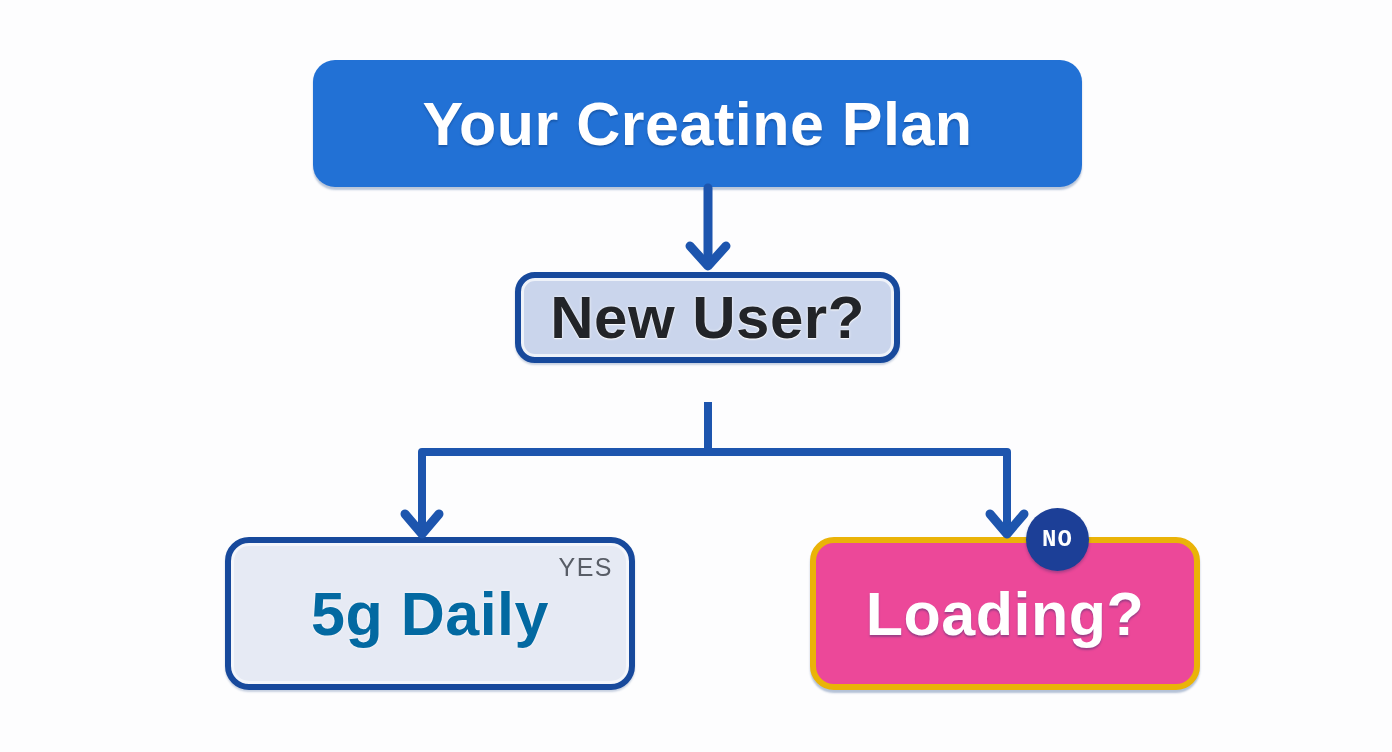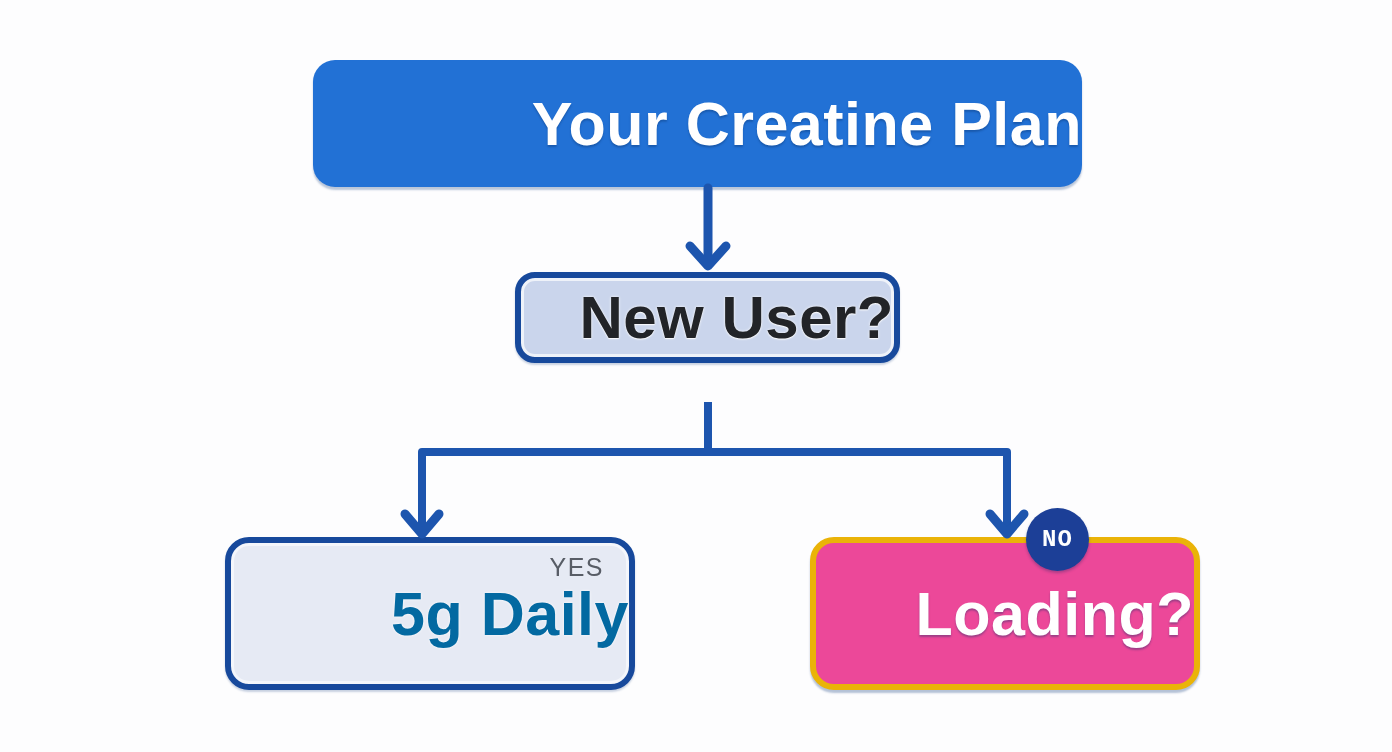--- a/index.html
+++ b/index.html
@@ -12,21 +12,21 @@
     position: relative;
     width: 1392px;
     height: 752px;
     background: #fdfdfe;
     overflow: hidden;
   }
   .node {
     position: absolute;
     display: flex;
     align-items: center;
-    justify-content: flex-end;
+    justify-content: center;
     box-sizing: border-box;
   }
   .node-label {
     font-weight: 700;
     letter-spacing: 0.5px;
     white-space: nowrap;
   }
   
   .node-root {
     left: 313px; top: 60px;
@@ -63,21 +63,21 @@
     border-radius: 24px;
     box-shadow: inset 0 0 0 3px #f4f6fb, 0 2px 2px rgba(14, 56, 122, 0.22);
   }
   .node-yes .node-label {
     font-size: 61px;
     color: #0369a1;
     text-shadow: 0 0 3px rgba(255,255,255,0.95);
   }
   .edge-label-yes {
     position: absolute;
-    top: 10px; right: 25px;
+    top: 10px; right: 16px;
     font-size: 25px;
     font-weight: 400;
     letter-spacing: 1.5px;
     color: #585d66;
   }
   
   .node-no {
     left: 810px; top: 537px;
     width: 390px; height: 153px;
     background: #ec4899;

